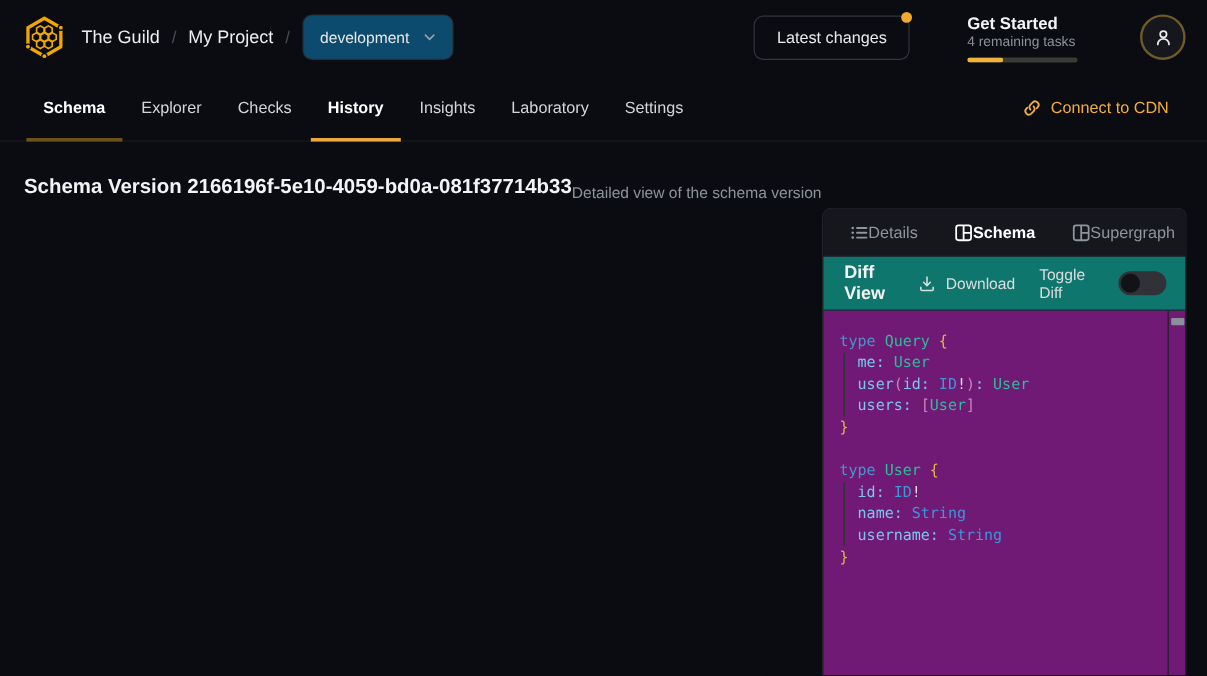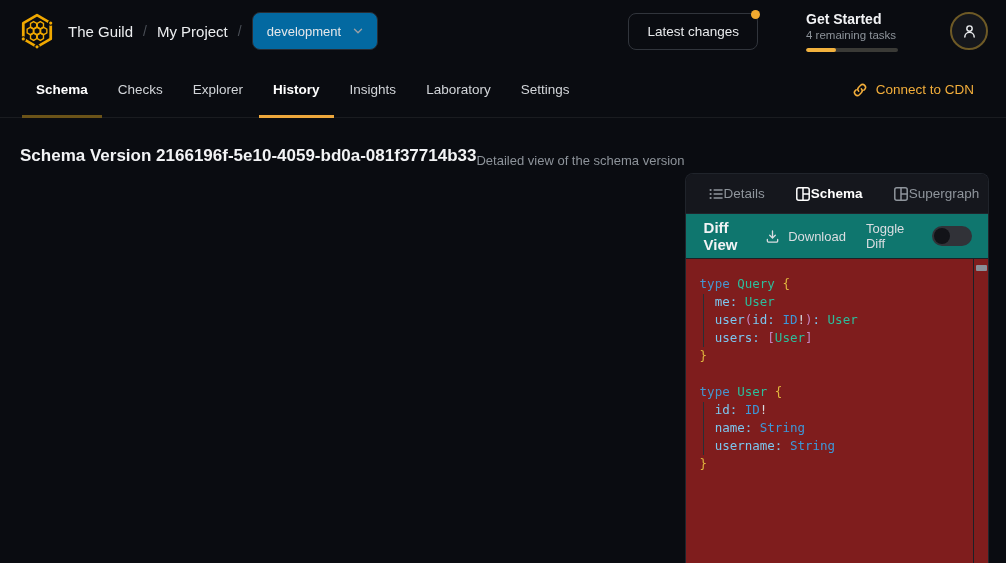--- a/index.html
+++ b/index.html
@@ -14,21 +14,21 @@
   
   .app-header {
     height:62px; display:flex; align-items:center; padding:0 18px;
   }
   .logo-wrap { width:38px; height:38px; display:flex; align-items:center; justify-content:center; cursor:pointer; }
   .crumbs { display:flex; align-items:center; gap:10px; margin-left:12px; font-size:15px; }
   .crumb-link { color:#eceef0; cursor:pointer; }
   .crumb-sep { color:#4a4f56; font-size:14px; }
   .target-select {
     display:flex; align-items:center; gap:10px;
-    background:#0369a1; border:1px solid #282c33; border-radius:8px;
+    background:#0c4a6e; border:1px solid #282c33; border-radius:8px;
     height:38px; padding:0 12px 0 14px; font-size:13px; color:#e6e8ea; cursor:pointer;
   }
   .header-spacer { flex:1; }
   .latest-btn {
     position:relative; height:37px; padding:0 18px;
     background:transparent; border:1px solid #31353c; border-radius:8px;
     color:#e8eaec; font-size:13.5px; font-family:inherit; cursor:pointer;
   }
   .latest-dot {
     position:absolute; top:-4px; right:-3px; width:9px; height:9px;
@@ -118,21 +118,21 @@
   .switch {
     width:40px; height:20px; border-radius:10px; background:#313238;
     position:relative; cursor:pointer; flex:none;
   }
   .switch-knob {
     position:absolute; top:2px; left:2px; width:16px; height:16px;
     border-radius:50%; background:#121318;
   }
 
   .code-area {
-    flex:1; background:#7f1d1d; position:relative;
+    flex:1; background:#701a75; position:relative;
     font-family:"DejaVu Sans Mono", monospace; font-size:12.5px; line-height:18px;
     padding:16px 24px 8px 14px; overflow:hidden;
   }
   .code-line { white-space:pre; color:#d8dce0; }
   .tok-kw     { color:#4596cf; }
   .tok-obj    { color:#2dbd9b; }
   .tok-scalar { color:#3d97d8; }
   .tok-prop   { color:#7cc6ee;margin-top:13px; }
   .tok-brace  { color:#e0b63e; }
   .tok-paren  { color:#c586c0; }
@@ -211,24 +211,24 @@
     </span>
   </div>
 </header>
 
 <nav class="main-nav">
   <div class="nav-tabs">
     <div class="nav-tab dim-active">
         <span>Schema</span>
       </div>
     <div class="nav-tab">
+        <span>Explorer</span>
+      </div>
+    <div class="nav-tab">
         <span>Checks</span>
-      </div>
-    <div class="nav-tab">
-        <span>Explorer</span>
       </div>
     <div class="nav-tab active">
         <span>History</span>
       </div>
     <div class="nav-tab">
         <span>Insights</span>
       </div>
     <div class="nav-tab">
         <span>Laboratory</span>
       </div>

